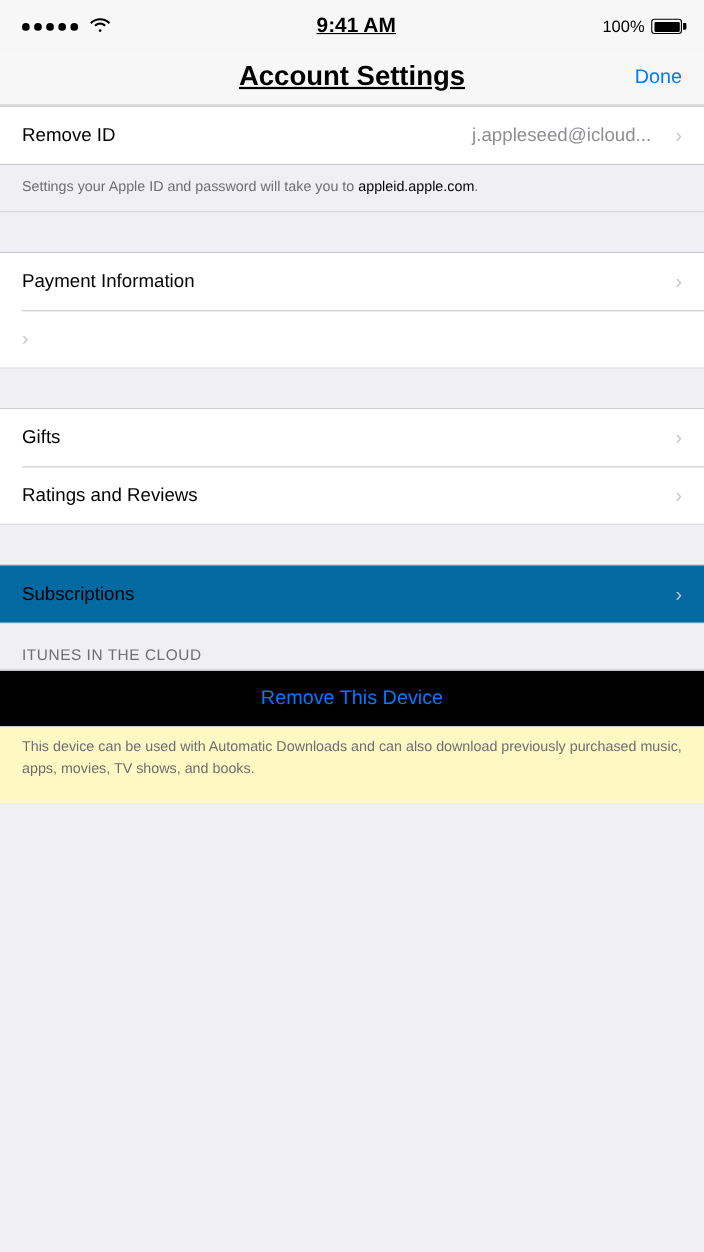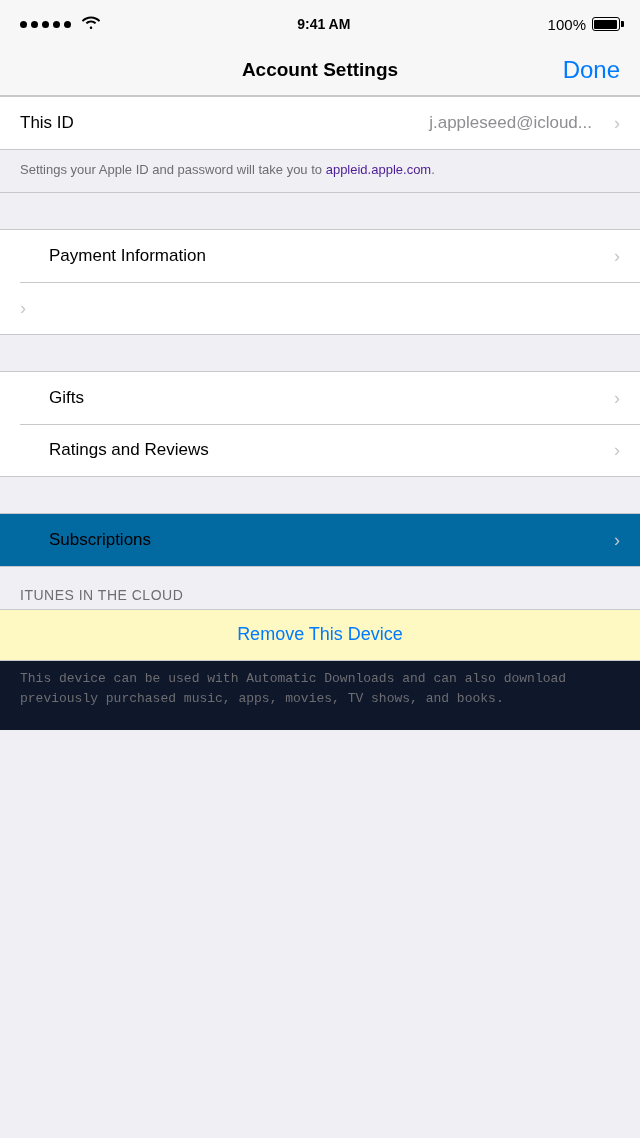--- a/index.html
+++ b/index.html
@@ -27,23 +27,24 @@
       align-items: center;
       gap: 5px;
     }
     .signal-dots {
       display: flex; gap: 4px; align-items: center;
     }
     .dot {
       width: 7px; height: 7px; border-radius: 50%; background: #000;
     }
     .status-time {
-      font-size: 14px;
+      font-size: 19px;
       font-weight: 600;
       letter-spacing: 0;
+      text-decoration: underline;
     }
     .status-right {
       display: flex;
       align-items: center;
       gap: 6px;
       font-size: 15px;
       font-weight: 500;
     }
     .battery-container {
       display: flex;
@@ -80,28 +81,29 @@
     .nav-bar {
       background: #f7f7f7;
       border-bottom: 1px solid #c8c8cc;
       display: flex;
       justify-content: space-between;
       align-items: center;
       padding: 10px 20px;
       height: 52px;
     }
     .nav-title {
-      font-size: 19px;
+      font-size: 25px;
       font-weight: 700;
       position: absolute;
       left: 50%;
       transform: translateX(-50%);
+      text-decoration: underline;
     }
     .nav-done {
-      font-size: 24px;
+      font-size: 18px;
       color: #007aff;
       font-weight: 400;
       margin-left: auto;
       cursor: pointer;
     }
 
     .table-group {
       background: #fff;
       border-top: 1px solid #c8c8cc;
       border-bottom: 1px solid #c8c8cc;
@@ -127,21 +129,20 @@
     }
 
     .table-row.highlighted {
       background: #0369a1;
     }
 
     .row-label {
       font-size: 17px;
       color: #000;
       flex: 1;
-      margin-left: 29px;
     }
 
     .chevron {
       color: #c7c7cc;
       font-size: 18px;
       font-weight: 300;
       line-height: 1;
     }
 
     
@@ -178,63 +179,62 @@
     .apple-id-note {
       background: #efeff4;
       border-top: 1px solid #c8c8cc;
       padding: 10px 20px 12px 20px;
       font-size: 13px;
       color: #6d6d72;
       line-height: 1.5;
     }
 
     .apple-id-note a {
-      color: #4c1d95;
+      color: #000000;
       text-decoration: none;
     }
 
     
     .section-gap {
       height: 36px;
       background: #efeff4;
     }
 
     
     .itunes-header {
       background: #efeff4;
       padding: 20px 20px 6px 20px;
       font-size: 14px;
       color: #6d6d72;
       text-transform: uppercase;
       letter-spacing: 0.5px;
     }
 
     .remove-device-row {
-      background: #fef9c3;
+      background: #000000;
       border-top: 1px solid #c8c8cc;
       border-bottom: 1px solid #c8c8cc;
       display: flex;
       align-items: center;
       justify-content: center;
       min-height: 52px;
       cursor: pointer;
     }
 
     .remove-device-text {
       font-size: 18px;
       color: #007aff;
     }
 
     .device-footer {
-      background: #0f172a;
+      background: #fef9c3;
       padding: 8px 20px 20px 20px;
       font-size: 13px;
       color: #6d6d72;
       line-height: 1.6;
-      font-family: Liberation Mono, monospace;
     }
   </style>
 </head>
 <body>
 
 <div class="status-bar">
   <div class="status-left">
     <div class="signal-dots">
       <div class="dot"></div>
       <div class="dot"></div>
@@ -263,21 +263,21 @@
 
 <div class="nav-bar" style="position:relative;">
   <span style="flex:1;"></span>
   <span class="nav-title">Account Settings</span>
   <span class="nav-done">Done</span>
 </div>
 
 <div class="section-gap" style="height:0;"></div>
 <div class="apple-id-section">
   <div class="apple-id-row">
-    <span class="apple-id-label">This ID</span>
+    <span class="apple-id-label">Remove ID</span>
     <div class="apple-id-value-area">
       <span class="apple-id-value">j.appleseed@icloud...</span>
       <span class="chevron">›</span>
     </div>
   </div>
   <div class="apple-id-note">
     <span>Settings your Apple ID and password will take you to </span><a href="#">appleid.apple.com</a><span>.</span>
   </div>
 </div>
 

